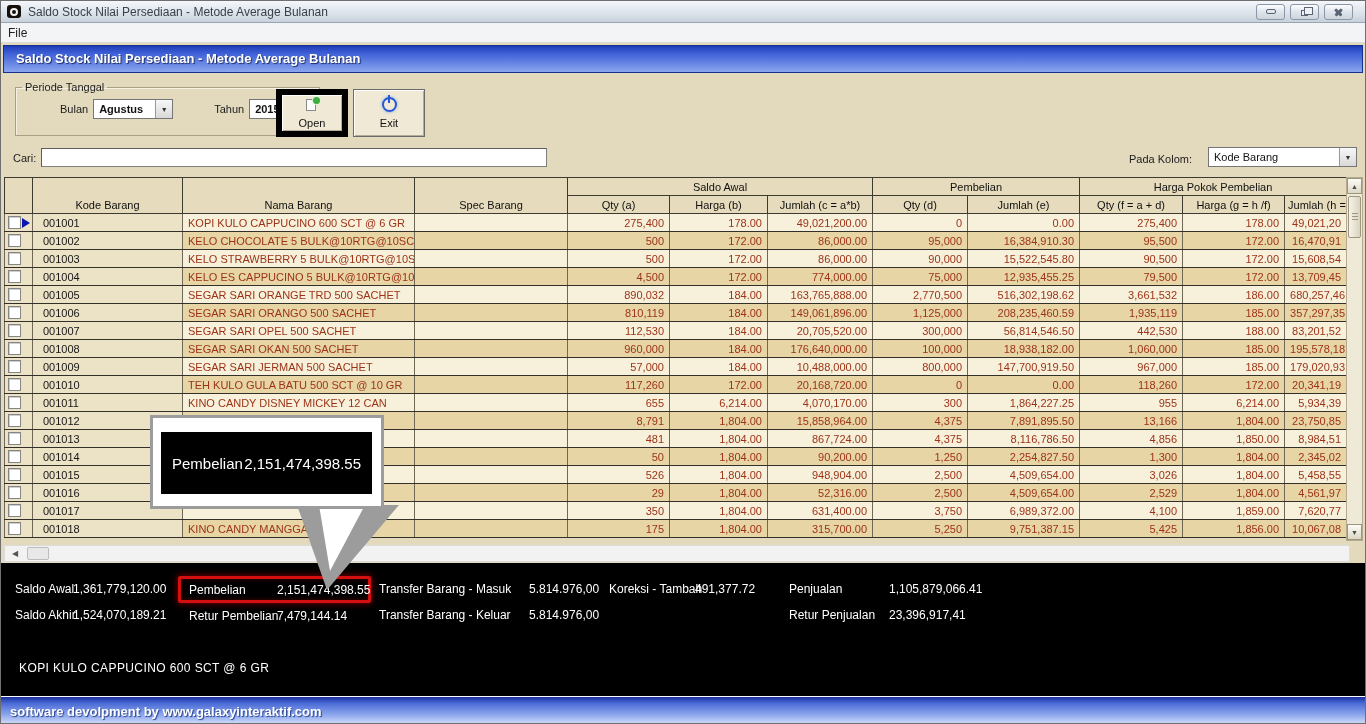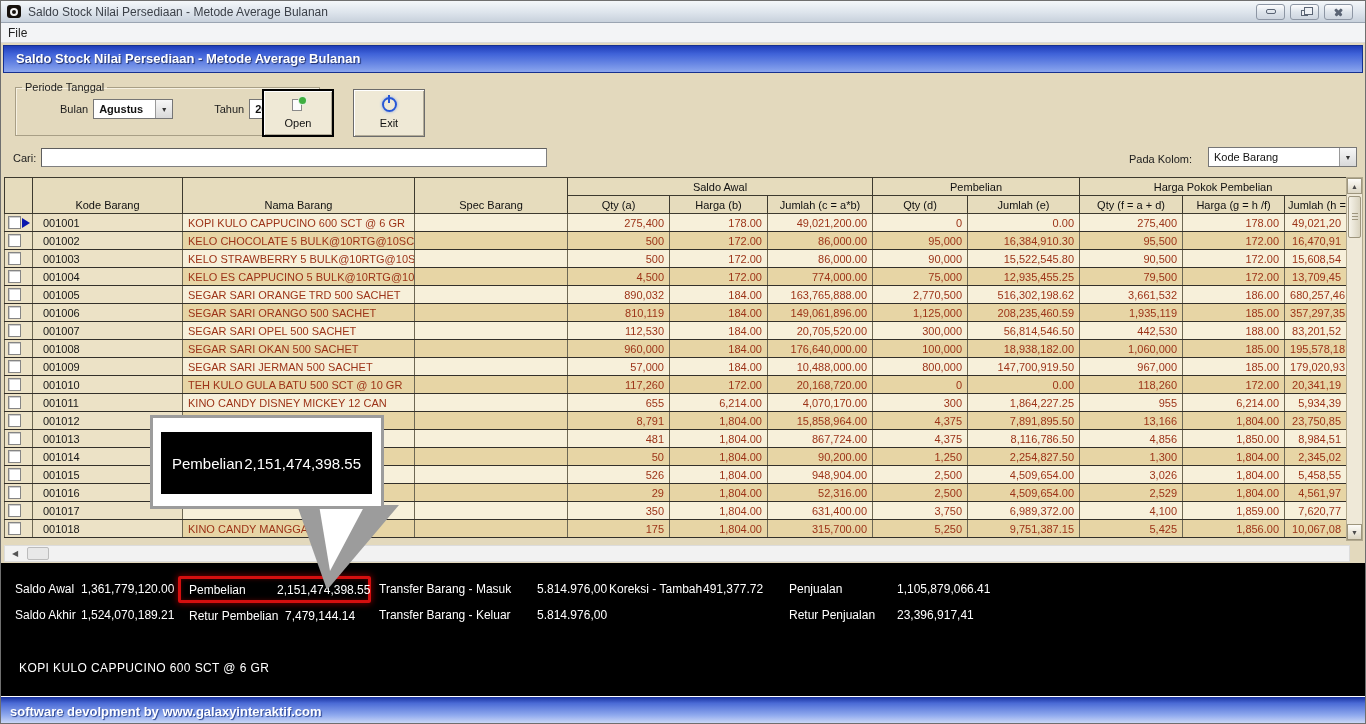--- a/index.html
+++ b/index.html
@@ -44,21 +44,21 @@
   .combo .val { flex: 1; padding: 3px 4px 0 5px; font-size: 11px; color: #111; white-space: nowrap; overflow: hidden; border-radius: 7px; }
   .combo .drop { width: 17px; background: linear-gradient(#f7f7f7, #d9d9d9); border-left: 1px solid #999;
     display: flex; align-items: center; justify-content: center; font-size: 7px; color: #333; }
   .combo-bulan { width: 80px; font-weight: bold; }
   .combo-tahun { width: 70px; font-weight: bold; }
 
   
   .big-btn { position: absolute; top: 88px; width: 72px; height: 48px; background: #efe9d6;
     border: 1px solid #6b6b6b; box-shadow: inset 1px 1px 0 #fff, inset -1px -1px 0 #b3ac99;
     display: flex; flex-direction: column; align-items: center; justify-content: center; gap: 5px; font-size: 11px; color: #111; }
-  .btn-open { left: 261px; border: 2px solid #000000; }
+  .btn-open { left: 275px; border: 6px solid #000000; }
   .btn-exit { left: 352px; align-items: center; }
   .icon-open { position: relative; width: 15px; height: 15px; }
   .icon-open .page { position: absolute; left: 1px; top: 2px; width: 10px; height: 12px; background: #fdfdfd; border: 1px solid #8a8a8a; }
   .icon-open .spark { position: absolute; right: 0; top: 0; width: 7px; height: 7px; background: #3fae3f; border-radius: 50%; box-shadow: 0 0 0 1px #dff0df; }
   .icon-exit { position: relative; width: 15px; height: 15px; border: 2px solid #2757d6; border-radius: 50%; box-shadow: 0 0 3px #7da0ea; }
   .icon-exit::after { content: ""; position: absolute; left: 50%; top: -4px; width: 2px; height: 8px; background: #2757d6; transform: translateX(-50%); }
 
   
   .cari-label { position: absolute; left: 12px; top: 151px; font-size: 11px; color: #1c1c1c; }
   .cari-input { position: absolute; left: 40px; top: 147px; width: 506px; height: 19px;
@@ -106,21 +106,21 @@
     border: 1px solid #bcbcbc; border-radius: 2px; }
 
   
   .black-panel { position: absolute; left: 0; top: 562px; width: 100%; height: 133px; background: #000; color: #fff; }
   .scol { position: absolute; top: 13px; }
   .scol0 { left: 14px; } .scol1 { left: 188px; } .scol2 { left: 378px; } .scol3 { left: 608px; } .scol4 { left: 788px; }
   .sitem { height: 26px; display: flex; align-items: center; font-size: 12px; white-space: nowrap; }
   .slabel { flex: none; }
   .scol0 .slabel { width: 58px; } .scol1 .slabel { width: 88px; } .scol2 .slabel { width: 150px; }
   .scol3 .slabel { width: 86px; } .scol4 .slabel { width: 100px; }
-  .svalue { margin-left: 8px; }
+  .svalue { }
   .sitem.hl { border: 3px solid #d40f0f; border-radius: 2px; box-shadow: 0 0 6px 1px #6b0000, inset 0 0 4px #4d0000;
     padding: 0 8px; margin-left: -11px; width: 193px; height: 27px; }
   .sitem.hl .svalue { flex: 1; text-align: right; margin-left: 0; }
   .item-name { position: absolute; left: 18px; top: 98px; font-size: 12px; letter-spacing: 0.4px; }
 
   
   .footer { position: absolute; left: 0; top: 695px; width: 100%; height: 29px;
     background: linear-gradient(#17309f, #4a6ad5 22%, #8fa9ee 65%, #d9e2f8);
     border-top: 1px solid #fff; display: flex; align-items: center; padding: 0 9px;
     font-weight: bold; color: #fff; font-size: 13px; text-shadow: 1px 1px 1px #27418f; }

